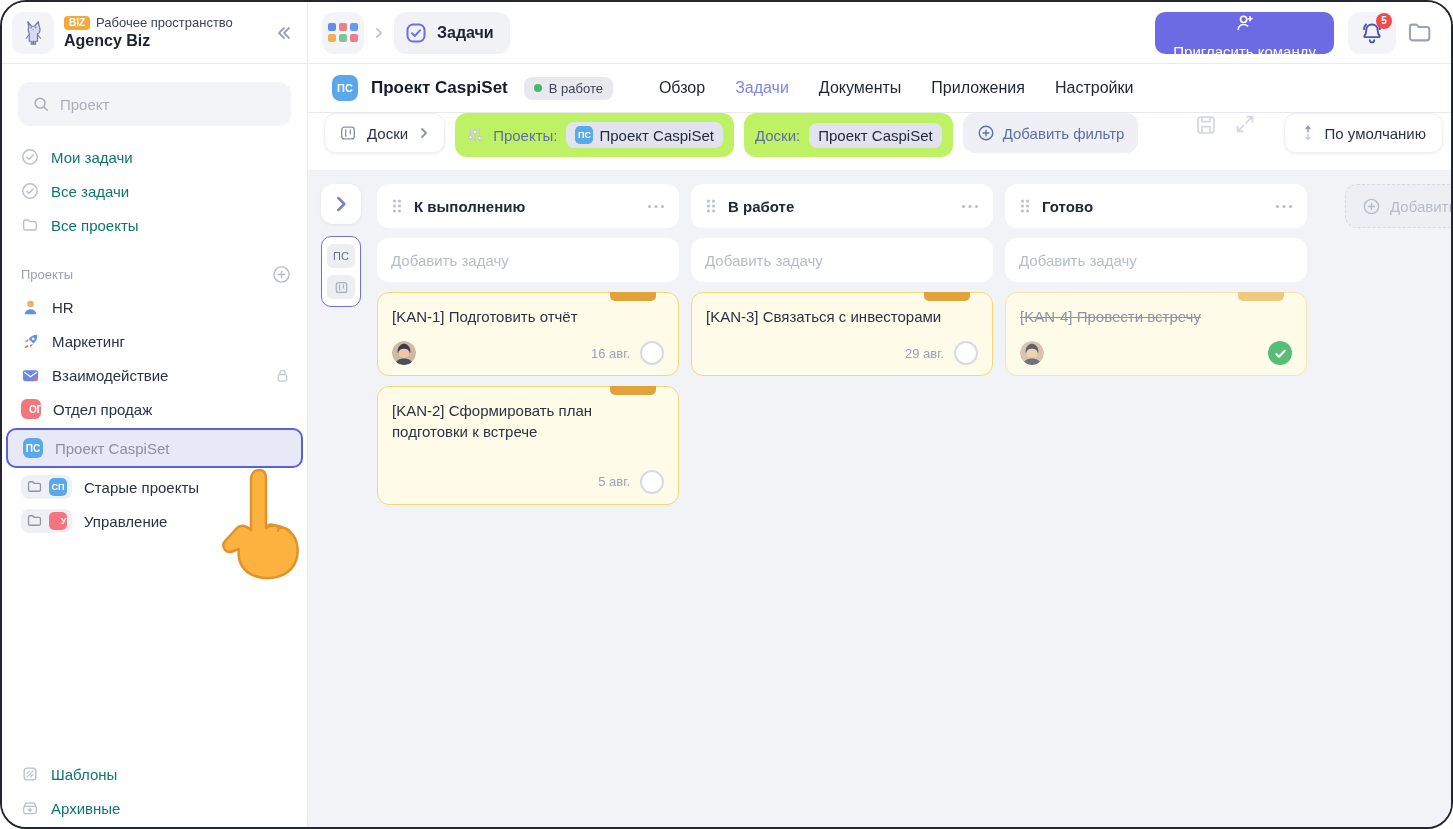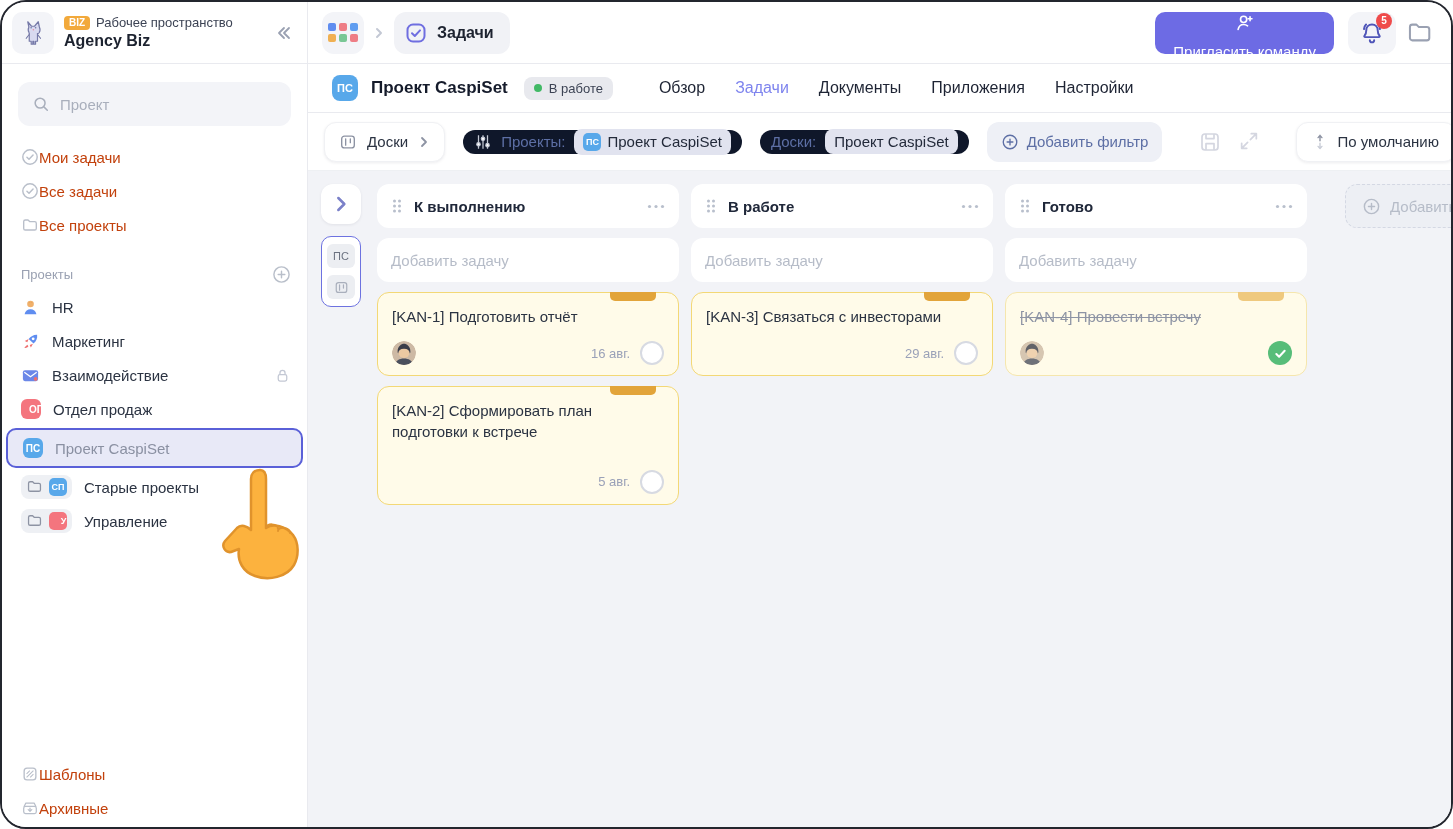--- a/index.html
+++ b/index.html
@@ -14,21 +14,21 @@
   .ws-row1 { display:flex; align-items:center; gap:6px; }
   .biz-badge { background:#f2a93b; color:#fff; font-size:10px; font-weight:bold; padding:2px 5px; border-radius:4px; line-height:1; }
   .ws-type { font-size:13px; color:#3c4354; white-space:nowrap; }
   .ws-name { font-size:16px; font-weight:bold; color:#1d2330; margin-top:2px; }
   .collapse-btn { margin-left:auto; color:#9aa1b2; cursor:pointer; display:flex; }
 
   .search-box { margin:18px 16px 14px; height:44px; background:#f3f4f8; border-radius:12px; display:flex; align-items:center; padding:0 14px; gap:10px; }
   .search-box input { border:none; outline:none; background:transparent; font-size:15px; color:#2b3342; width:100%; font-family:inherit; }
   .search-box input::placeholder { color:#a9afbc; }
 
-  .nav-item { height:34px; display:flex; align-items:center; padding:0 16px 0 19px; font-size:15px; color:#c2410c; cursor:pointer; }
+  .nav-item { height:34px; display:flex; align-items:center; gap:12px; padding:0 16px 0 19px; font-size:15px; color:#0f766e; cursor:pointer; }
   .nav-icon { color:#b9bfca; display:flex; flex:0 0 18px; }
 
   .section-head { margin-top:16px; height:32px; display:flex; align-items:center; padding:0 16px 0 19px; }
   .section-title { font-size:13px; color:#9aa1b2; }
   .section-add { margin-left:auto; color:#b9bfca; display:flex; cursor:pointer; }
 
   .proj-item { height:34px; display:flex; align-items:center; gap:12px; padding:0 16px 0 19px; font-size:15px; color:#2b3342; cursor:pointer; }
   .proj-badge { width:20px; height:20px; border-radius:6px; color:#fff; font-size:10px; font-weight:bold; display:flex; align-items:center; justify-content:center; flex:0 0 20px; }
   .badge-blue { background:#58a8ea; } .badge-red { background:#f4757e;padding-left:11px; }
   .lock-right { margin-left:auto; color:#c3c8d4; display:flex; }
@@ -60,24 +60,24 @@
   .project-header { height:49px; display:flex; align-items:center; padding:0 24px; border-bottom:1px solid #e9eaef; background:#fff; }
   .ph-badge { width:26px; height:26px; border-radius:8px; background:#58a8ea; color:#fff; font-size:11px; font-weight:bold; display:flex; align-items:center; justify-content:center; }
   .ph-title { font-size:17px; font-weight:bold; color:#151b2b; margin-left:13px; }
   .status-pill { margin-left:16px; background:#e8e9ee; border-radius:8px; padding:4px 10px; display:flex; align-items:center; gap:7px; }
   .status-dot { width:8px; height:8px; border-radius:50%; background:#41b966; }
   .status-text { font-size:13px; color:#3c4354; }
   .tabs { margin-left:46px; display:flex; gap:30px; }
   .tab { font-size:16px; color:#1e2434; cursor:pointer; }
   .tab.active { color:#7e84ee; }
 
-  .filterbar { height:58px; display:flex; align-items:center; gap:18px; padding:0 16px; background:#fff; border-bottom:1px solid #eef0f3; }
+  .filterbar { height:58px; display:flex; gap:10px; padding:0 16px; background:#fff; border-bottom:1px solid #eef0f3; }
   .boards-btn, .sort-btn { height:40px; background:#fff; border:1px solid #f0f1f4; box-shadow:0 1px 3px rgba(23,28,45,.08); border-radius:12px; display:flex; align-items:center; gap:10px; padding:0 14px; cursor:pointer; flex:0 0 auto; }
   .boards-btn .label, .sort-btn .label { font-size:15px; color:#2b3342; white-space:nowrap; }
-  .filter-group { height:24px; background:#0f172a; border-radius:12px; display:flex; align-items:center; gap:9px; padding:0 11px; flex:0 0 auto; }
+  .filter-group { height:44px; background:#bef264; border-radius:12px; display:flex; align-items:center; gap:9px; padding:0 11px; flex:0 0 auto; }
   .filter-label { font-size:15px; color:#5d6fa5; white-space:nowrap; }
   .filter-chip { background:#e1e3ef; border-radius:8px; padding:4px 9px; display:flex; align-items:center; gap:6px; }
   .filter-chip .chip-badge { width:18px; height:18px; border-radius:5px; background:#58a8ea; color:#fff; font-size:9px; font-weight:bold; display:flex; align-items:center; justify-content:center; }
   .filter-chip .chip-text { font-size:15px; color:#232a3a; white-space:nowrap; }
   .addfilter-btn { height:40px; background:#eef0f6; border:none; border-radius:12px; display:flex; align-items:center; gap:8px; padding:0 14px; cursor:pointer; color:#5d6fa5; font-size:15px; font-family:inherit; white-space:nowrap; flex:0 0 auto; }
   .fb-spacer { flex:1; }
   .fb-icon { color:#d4d6e0; display:flex; cursor:pointer; }
   .fb-icons { display:flex; gap:16px; margin-right:18px; }
   .sort-btn { padding:0 16px; margin-right:-8px; }
 

